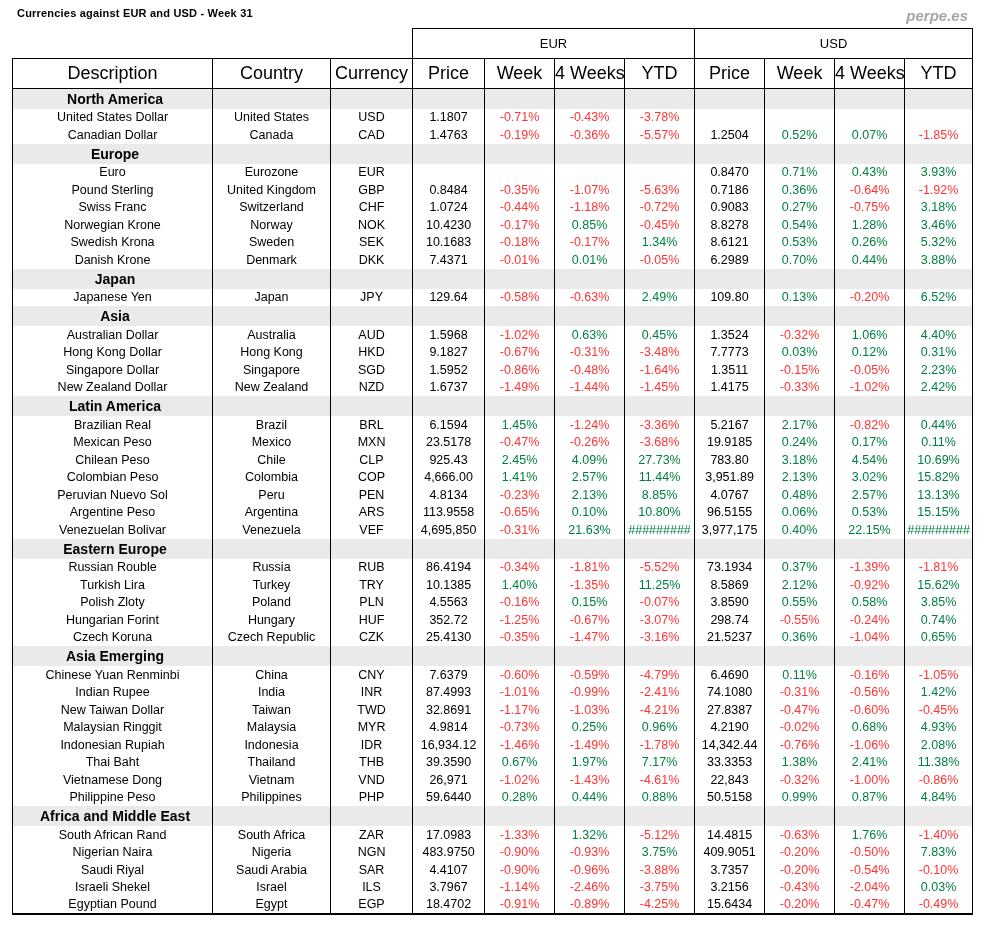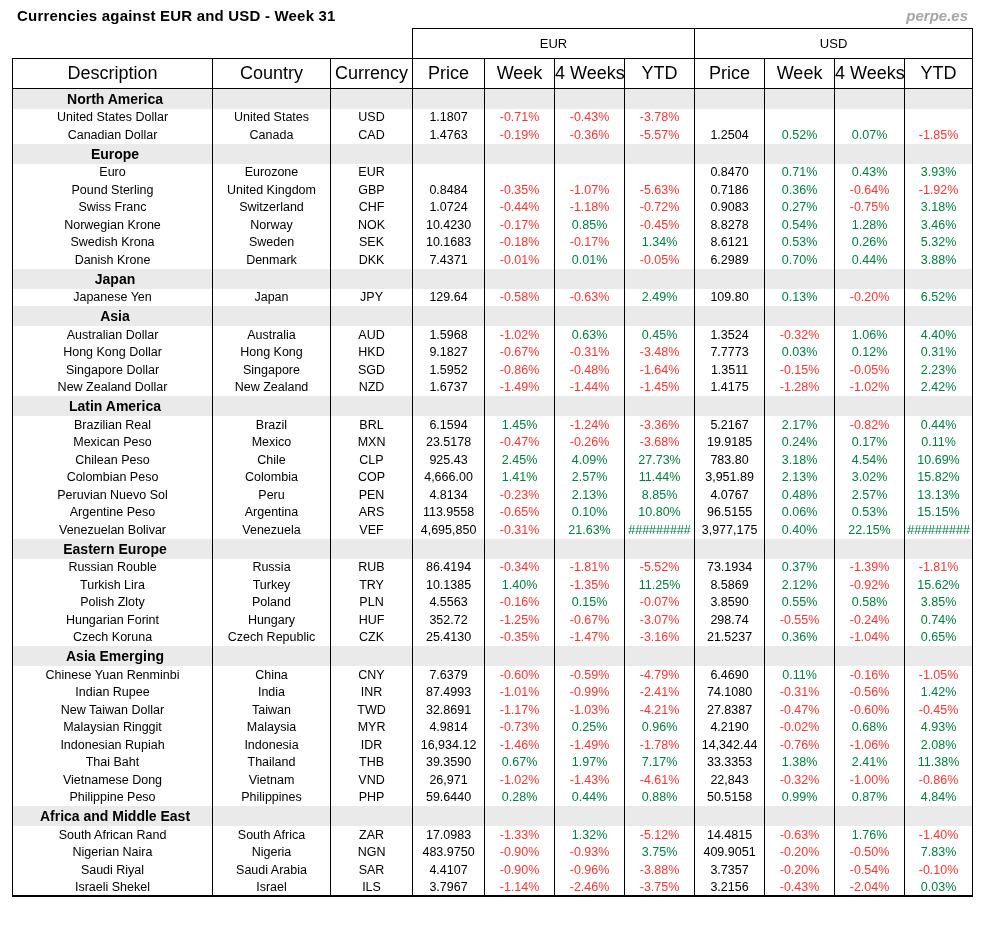--- a/index.html
+++ b/index.html
@@ -2,21 +2,21 @@
 <html style="--pos: #008040; --neg: #FF3333; --band: #EAEAEA; --line: #000000;"><head>
 <meta charset="utf-8">
 <style>
   * { box-sizing: border-box; margin: 0; padding: 0; }
   html, body { width: 984px; background: #ffffff; }
   body { font-family: "Liberation Sans", sans-serif; color: #000; }
   :root { --pos: #008040; --neg: #FF3333; --band: #EAEAEA; --line: #000000; }
 
   .topbar { display: flex; justify-content: space-between; align-items: flex-start;
             padding: 7px 16px 0 17px; height: 28px; }
-  .title  { font-size: 15px; font-weight: bold; letter-spacing: 0.2px; }
+  .title  { font-size: 11px; font-weight: bold; letter-spacing: 0.2px; }
   .brand  { font-size: 15px; font-weight: bold; font-style: italic; color: #A6A6A6; }
 
   table.fx { border-collapse: collapse; table-layout: fixed; width: 960px;
              margin-left: 12px; font-size: 12.5px; }
   .fx th, .fx td { overflow: hidden; white-space: nowrap; text-align: center; padding: 0; }
 
   .group-row th { border: 1.5px solid var(--line); height: 30px; font-weight: normal; font-size: 13px; background: #fff; }
   .group-row td.blank { border: none; background: #fff; }
   .col-row th { border: 1.5px solid var(--line); height: 30px; font-weight: normal; font-size: 18px; background: #fff; }
 
@@ -284,21 +284,21 @@
       </tr>
       <tr class="data-row">
         <td>New Zealand Dollar</td>
         <td>New Zealand</td>
         <td>NZD</td>
         <td>1.6737</td>
         <td class="neg">-1.49%</td>
         <td class="neg">-1.44%</td>
         <td class="neg">-1.45%</td>
         <td>1.4175</td>
-        <td class="neg">-1.28%</td>
+        <td class="neg">-0.33%</td>
         <td class="neg">-1.02%</td>
         <td class="pos">2.42%</td>
       </tr>
       <tr class="section-row">
         <td class="section-label">Latin America</td>
         <td></td>
         <td></td>
         <td></td>
         <td></td>
         <td></td>
@@ -652,14 +652,27 @@
         <td>ILS</td>
         <td>3.7967</td>
         <td class="neg">-1.14%</td>
         <td class="neg">-2.46%</td>
         <td class="neg">-3.75%</td>
         <td>3.2156</td>
         <td class="neg">-0.43%</td>
         <td class="neg">-2.04%</td>
         <td class="pos">0.03%</td>
       </tr>
+      <tr class="data-row">
+        <td>Egyptian Pound</td>
+        <td>Egypt</td>
+        <td>EGP</td>
+        <td>18.4702</td>
+        <td class="neg">-0.91%</td>
+        <td class="neg">-0.89%</td>
+        <td class="neg">-4.25%</td>
+        <td>15.6434</td>
+        <td class="neg">-0.20%</td>
+        <td class="neg">-0.47%</td>
+        <td class="neg">-0.49%</td>
+      </tr>
     </tbody>
 </table>
 
 </body></html>

